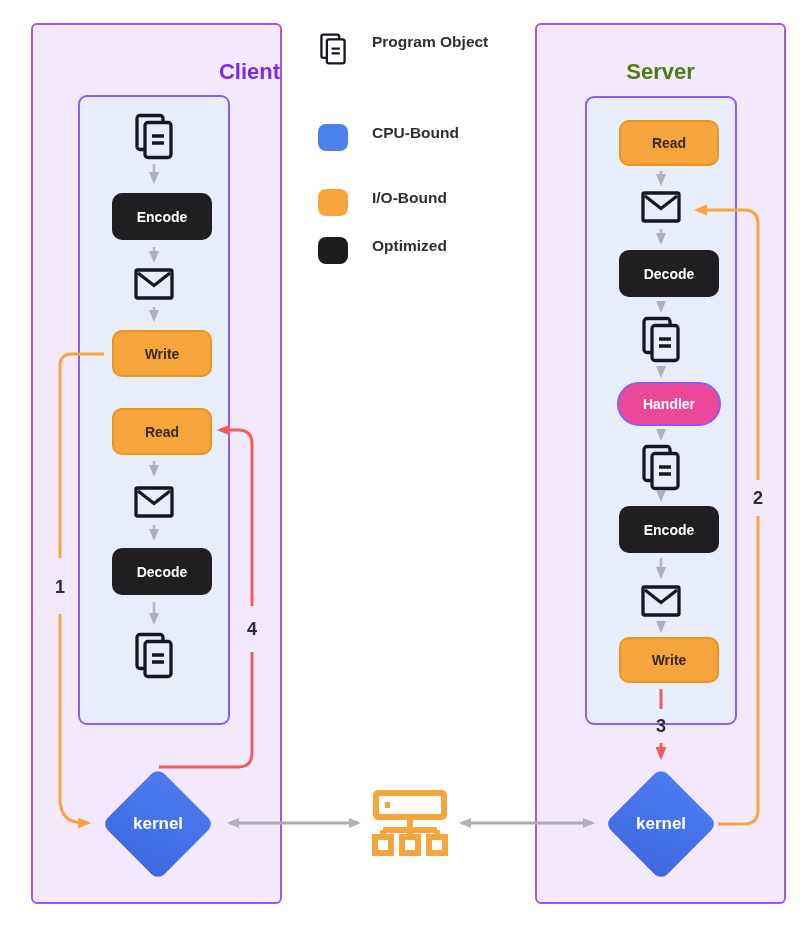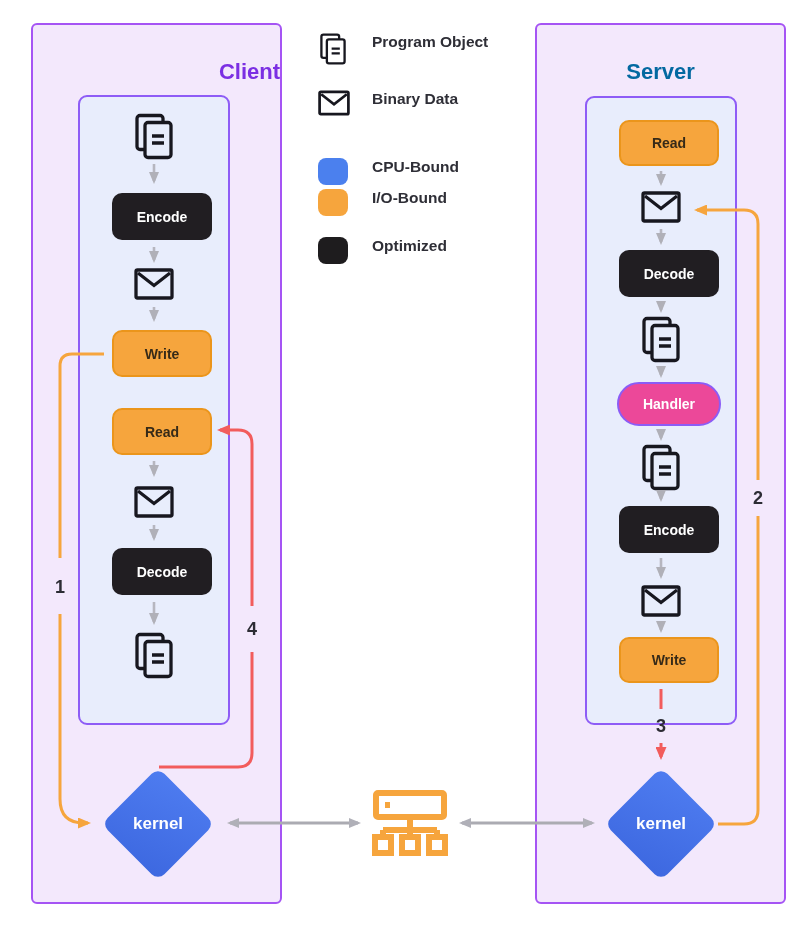--- a/index.html
+++ b/index.html
@@ -63,48 +63,39 @@
 </head>
 <body>
 
 <div id="canvas">
 
   <div class="outer-panel" style="left:31px;">
     <div class="panel-title" style="color:#7b2fe3;text-align:right;">Client</div>
   </div>
 
   <div class="outer-panel" style="left:535px;">
-    <div class="panel-title" style="color:#0369a1;">Server</div>
+    <div class="panel-title" style="color:#4d7c0f;">Server</div>
   </div>
 
   <div class="inner-panel" style="left:78px; top:95px; width:152px; height:630px;"></div>
   <div class="inner-panel" style="left:585px; top:96px; width:152px; height:629px;"></div>
 
   <div class="legend-row" style="left:318px; top:33px;">
     <div class="legend-icon-cell">
       <svg width="30" height="32" viewBox="0 0 44 46">
         <rect x="5" y="2" width="26" height="34" rx="3" fill="#ffffff" stroke="#17171f" stroke-width="3.4"></rect>
         <rect x="13" y="9" width="26" height="35" rx="3" fill="#ffffff" stroke="#17171f" stroke-width="3.4"></rect>
         <path d="M20 22.5 H32 M20 29.5 H32" stroke="#17171f" stroke-width="3.4"></path>
       </svg>
     </div>
     <div class="legend-label">Program Object</div>
   </div>
 
-  <div class="legend-row" style="left:318px; top:90px;">
-    <div class="legend-icon-cell">
-      <svg width="32" height="26" viewBox="0 0 40 32">
-        <rect x="2" y="2" width="36" height="28" rx="1.5" fill="#ffffff" stroke="#17171f" stroke-width="3.4"></rect>
-        <path d="M4 5 L20 17.5 L36 5" fill="none" stroke="#17171f" stroke-width="3.4"></path>
-      </svg>
-    </div>
-    <div class="legend-label">Binary Data</div>
-  </div>
-
-  <div class="legend-row" style="left:318px; top:158px;">
+
+  <div class="legend-row" style="left:318px; top:124px;">
     <div class="legend-icon-cell">
         <div class="swatch swatch-blue"></div>
       </div>
     <div class="legend-label">CPU-Bound</div>
   </div>
 
   <div class="legend-row" style="left:318px; top:189px;">
     <div class="legend-icon-cell">
         <div class="swatch swatch-orange"></div>
       </div>

